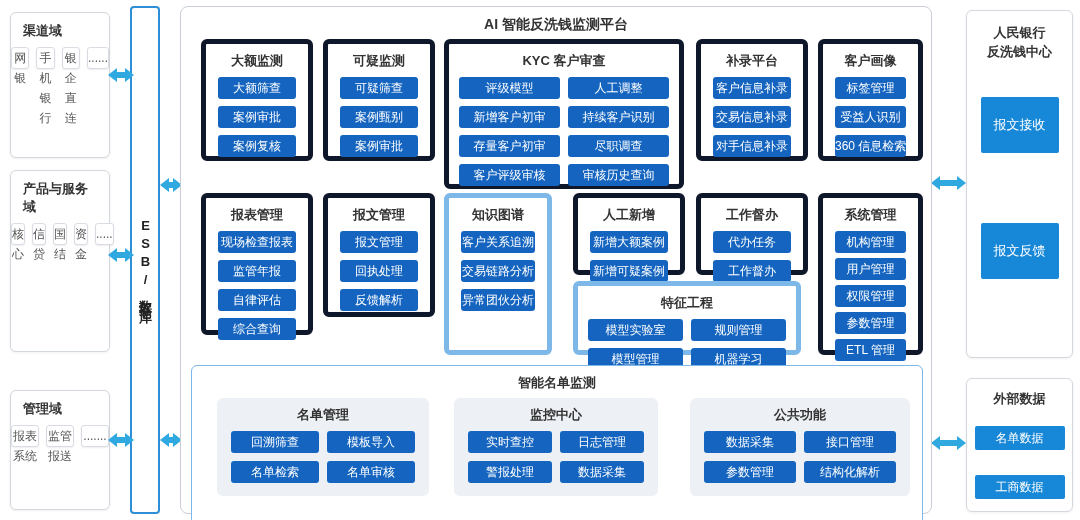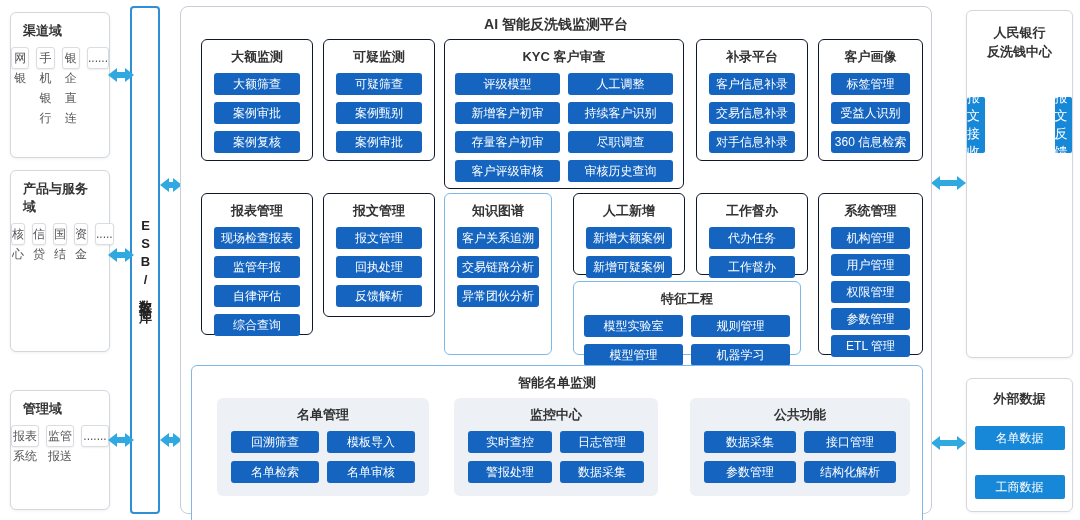--- a/index.html
+++ b/index.html
@@ -27,39 +27,39 @@
   .arrow .hl { width:0; height:0; border-top:7px solid transparent; border-bottom:7px solid transparent;
     border-right:9px solid var(--arrow-blue,#30a8e0); }
   .arrow .shaft { flex:1; height:6px; background:var(--arrow-blue,#30a8e0); }
   .arrow .hr { width:0; height:0; border-top:7px solid transparent; border-bottom:7px solid transparent;
     border-left:9px solid var(--arrow-blue,#30a8e0); }
 
   
   .platform { position:absolute; left:180px; top:6px; width:752px; height:508px; background:#fff;
     border:1px solid #c8cdd6; border-radius:8px; }
   .platform-title { text-align:center; font-size:14px; font-weight:bold; color:#333; padding-top:9px; }
-  .module { position:absolute; background:#fff; border:1px solid #0f172a; border-radius:6px; }
+  .module { position:absolute; background:#fff; border:5px solid #0f172a; border-radius:6px; }
   .module.blue { border-color:var(--highlight-border,#7db8e8); }
   .module-title { text-align:center; font-size:13px; font-weight:bold; color:#333; padding:8px 2px 7px; white-space:nowrap; }
   .module-items { display:flex; flex-direction:column; gap:7px; padding:0 12px; }
   .module-items.tight { gap:5px; }
   .module-items.grid2 { display:grid; grid-template-columns:1fr 1fr; gap:7px 8px; padding:0 10px; }
   .chip { height:22px; line-height:22px; text-align:center; font-size:12px; color:#fff;
     background:var(--button-blue,#1565c0); border-radius:3px; white-space:nowrap; overflow:hidden; }
 
   
   .listmon { position:absolute; left:10px; top:358px; width:732px; height:178px; background:#fff;
     border:1px solid var(--highlight-border,#8fc3ea); border-radius:6px; }
   .group { position:absolute; background:#edf0f5; border-radius:6px; }
   .group .module-title { padding:8px 0 7px; }
   .group .module-items.grid2 { padding:0 14px;gap:8px; }
 
   
   .right-title { text-align:center; font-size:13px; font-weight:bold; color:#333; line-height:19px; }
-  .pboc-items { display:flex; flex-direction:row; gap:70px; margin-top:36px; }
+  .pboc-items { display:flex; flex-direction:column; gap:70px; margin-top:36px; }
   .big-blue { width:78px; height:56px; margin:0 auto; background:var(--panel-blue,#1787d8); color:#fff;
     font-size:13px; display:flex; align-items:center; justify-content:center; border-radius:2px; }
   .external-items { display:flex; flex-direction:column; gap:9px; margin-top:10px; }
   .bar-blue { width:90px; height:24px; margin:8px auto; background:var(--panel-blue,#1787d8); color:#fff;
     font-size:12px; line-height:24px; text-align:center; border-radius:2px; }
 </style>
 </head>
 <body>
 
 <div class="canvas">

